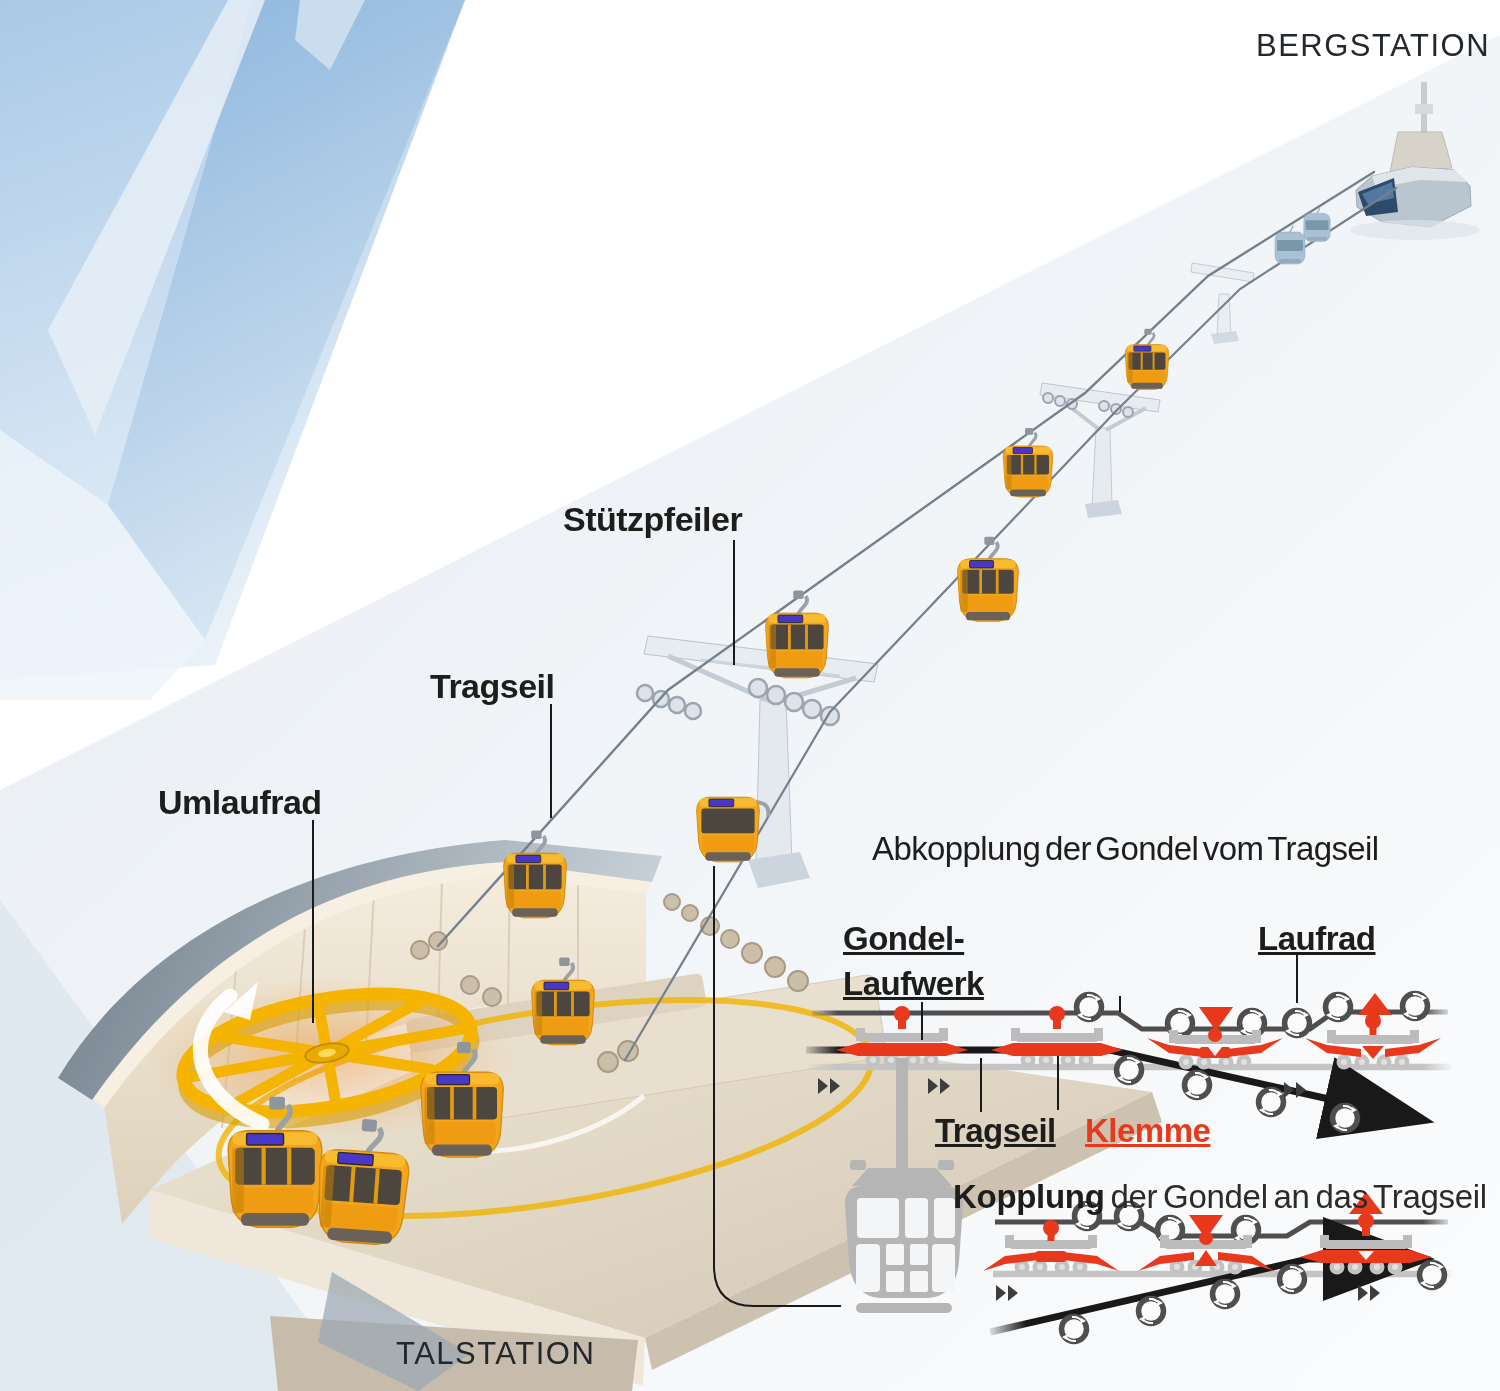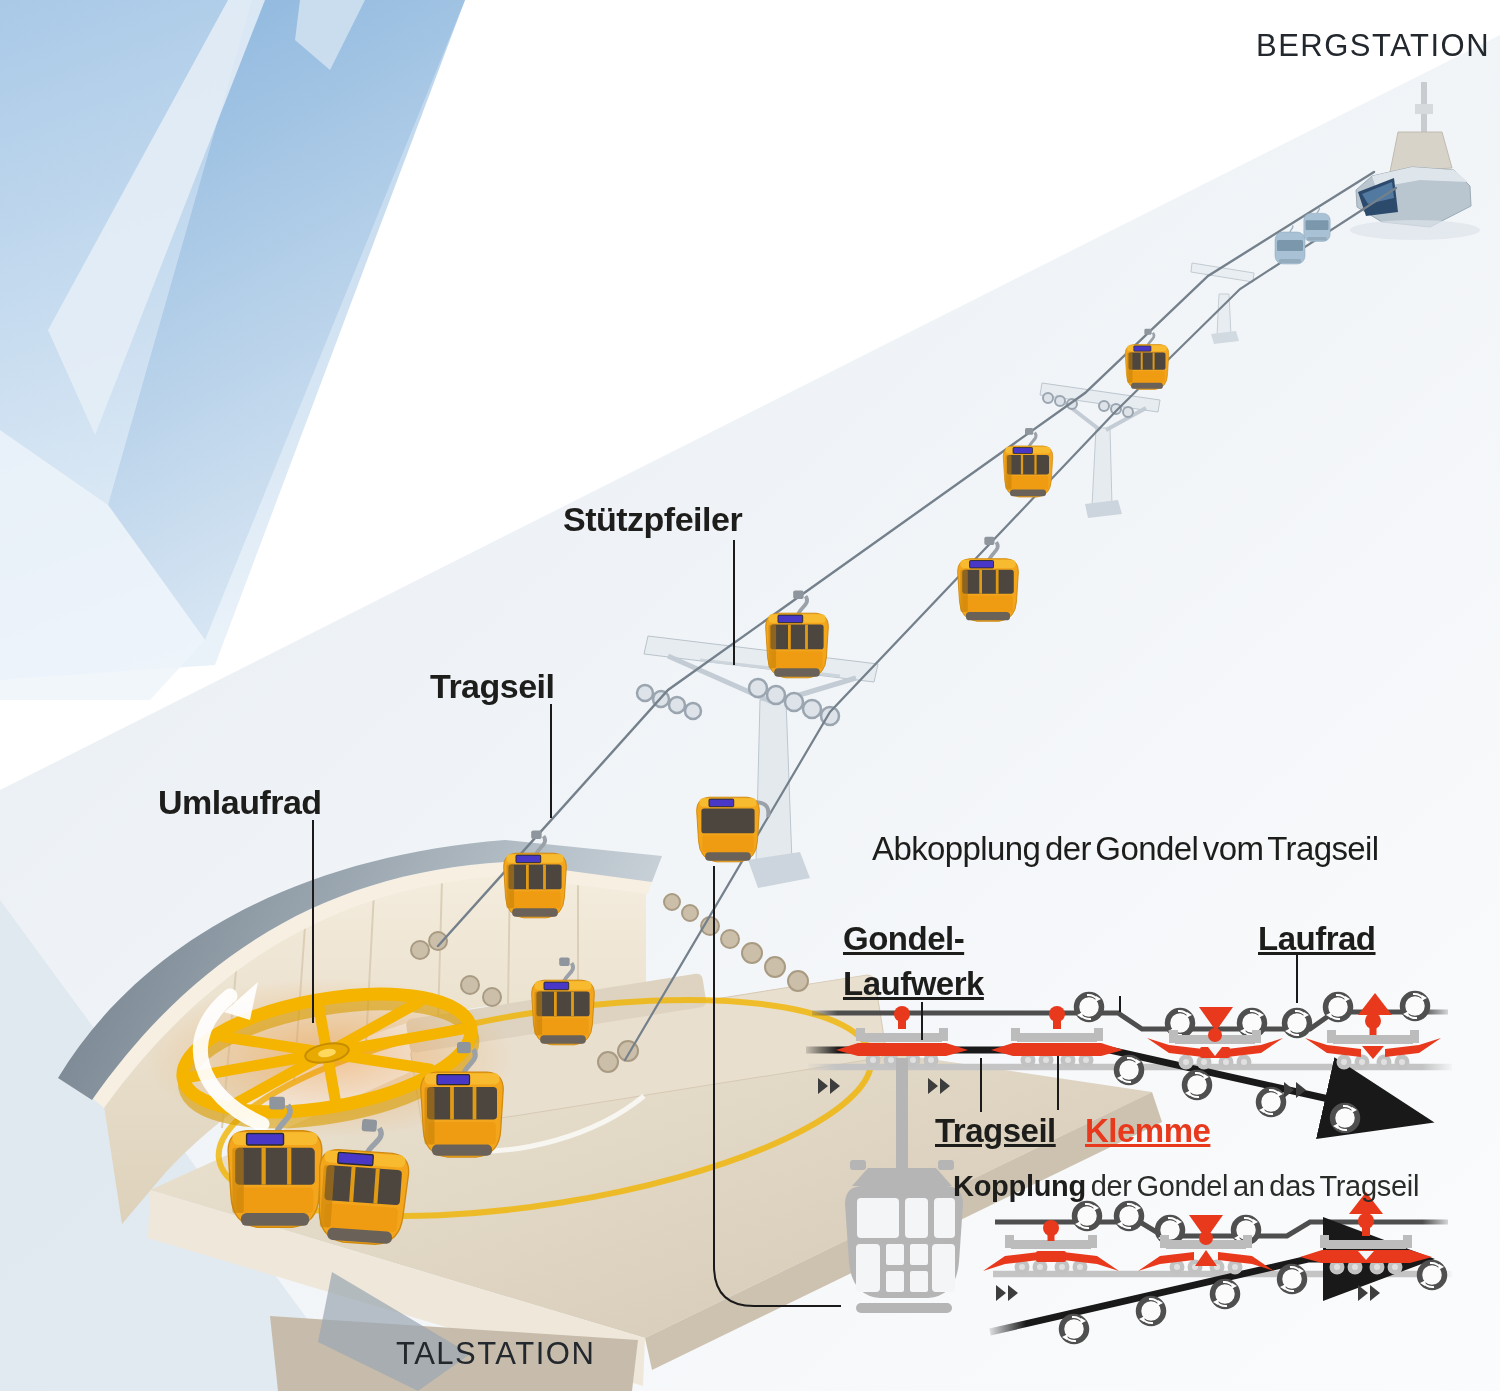--- a/index.html
+++ b/index.html
@@ -5,21 +5,21 @@
   html,body{margin:0;padding:0;background:#fff;}
   #stage{position:relative;width:1500px;height:1391px;overflow:hidden;
          font-family:"Liberation Sans","DejaVu Sans",sans-serif;background:#e5e5e5;}
   #scene-svg{position:absolute;left:0;top:0;}
   .txt{position:absolute;white-space:nowrap;color:#1d1d1b;}
   .station-name{font-size:31px;font-weight:normal;letter-spacing:1.5px;color:#23282e;}
   .main-label{font-size:34px;font-weight:bold;letter-spacing:-0.5px;}
   .diag-title{font-size:33px;font-weight:normal;letter-spacing:-0.6px;word-spacing:-4px;}
   .diag-label{font-size:33px;font-weight:bold;letter-spacing:-0.5px;line-height:45px;text-decoration:underline;}
   .red{color:#e8391d;}
-  .kop-title{font-size:29px;letter-spacing:-0.3px;word-spacing:-3px;color:#2b2b29;}
+  .kop-title{font-size:33px;letter-spacing:-0.3px;word-spacing:-3px;color:#2b2b29;margin-top:8px;}
   .kop-title .b{font-weight:bold;color:#1d1d1b;}
 </style>
 </head>
 <body>
 
 <div id="stage">
 
 <svg id="scene-svg" width="1500" height="1391" viewBox="0 0 1500 1391">
   <defs>
     <linearGradient id="gGl1" x1="0" y1="0" x2="0.25" y2="1">

